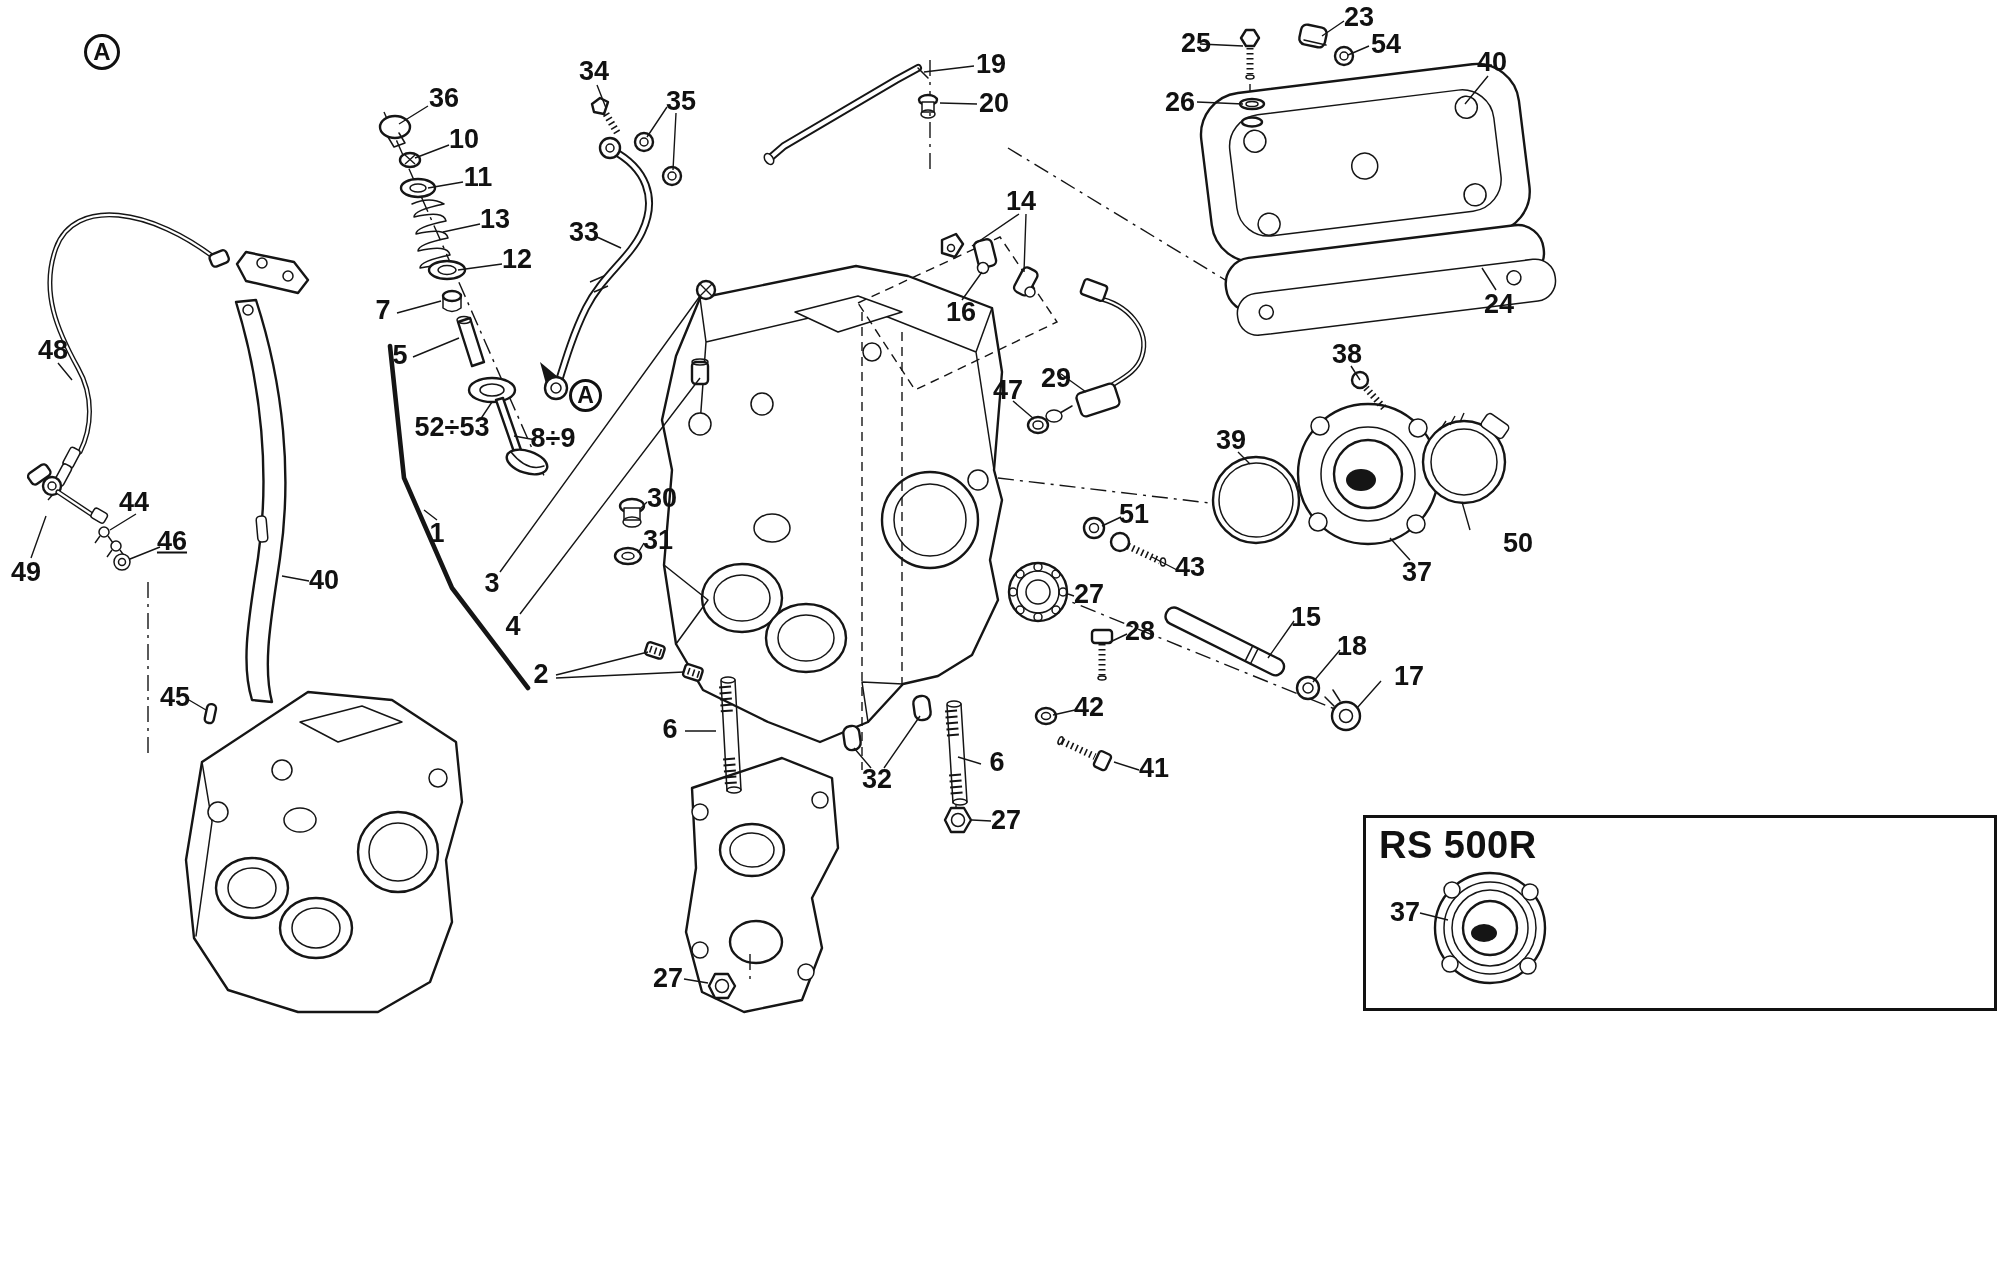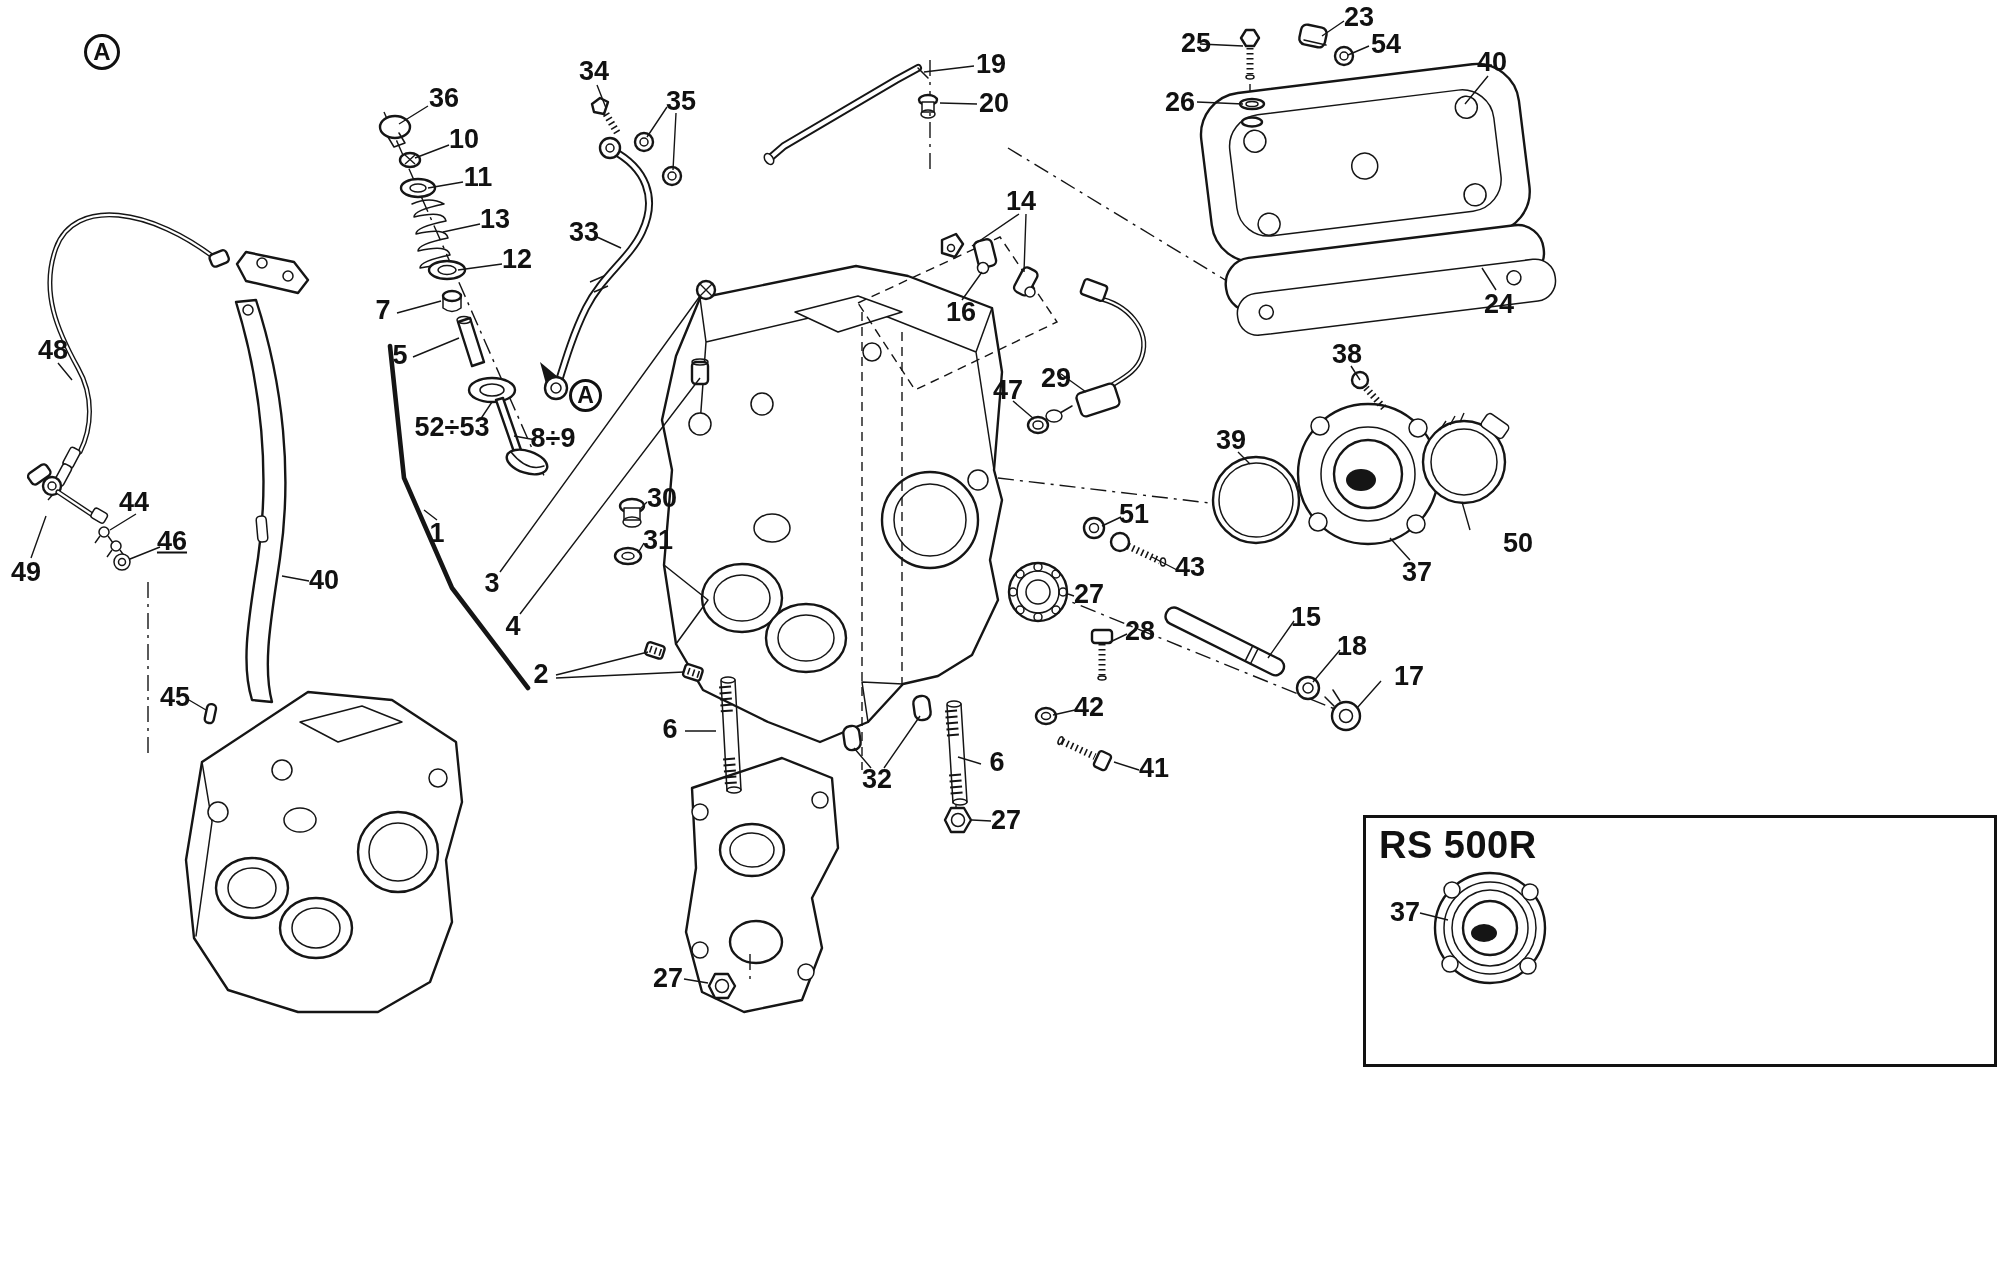--- a/index.html
+++ b/index.html
@@ -24,21 +24,21 @@
   .cable-in { fill:none; stroke:#ffffff; stroke-width:2.2; stroke-linecap:round; }
 
   .callout { position:absolute; transform:translate(-50%,-50%); font-size:27px; font-weight:bold; color:#111; white-space:nowrap; z-index:5; }
 
   .legend { position:absolute; left:84px; top:31px; display:flex; align-items:flex-start; gap:13px; z-index:6; }
   .legend-marker { width:36px; height:36px; border:3px solid #111; border-radius:50%; display:flex; align-items:center; justify-content:center; font-size:24px; font-weight:bold; color:#111; margin-top:3px; }
   .legend-line { font-size:22.5px; font-weight:bold; color:#111; line-height:27px; letter-spacing:.2px; }
 
   .detail-marker { position:absolute; left:569px; top:379px; width:33px; height:33px; border:3px solid #111; border-radius:50%; display:flex; align-items:center; justify-content:center; font-size:23px; font-weight:bold; color:#111; z-index:6; }
 
-  .inset { position:absolute; left:1363px; top:815px; width:634px; height:252px; border:3px solid #111; z-index:4; }
+  .inset { position:absolute; left:1363px; top:815px; width:634px; height:196px; border:3px solid #111; z-index:4; }
   .inset-title { position:absolute; left:13px; top:6px; font-size:38px; font-weight:bold; color:#111; letter-spacing:.5px; }
 </style>
 </head>
 <body>
 
 <div class="stage">
 
   <svg class="art" viewBox="0 0 2000 1261" aria-hidden="true">
 
     <g>

